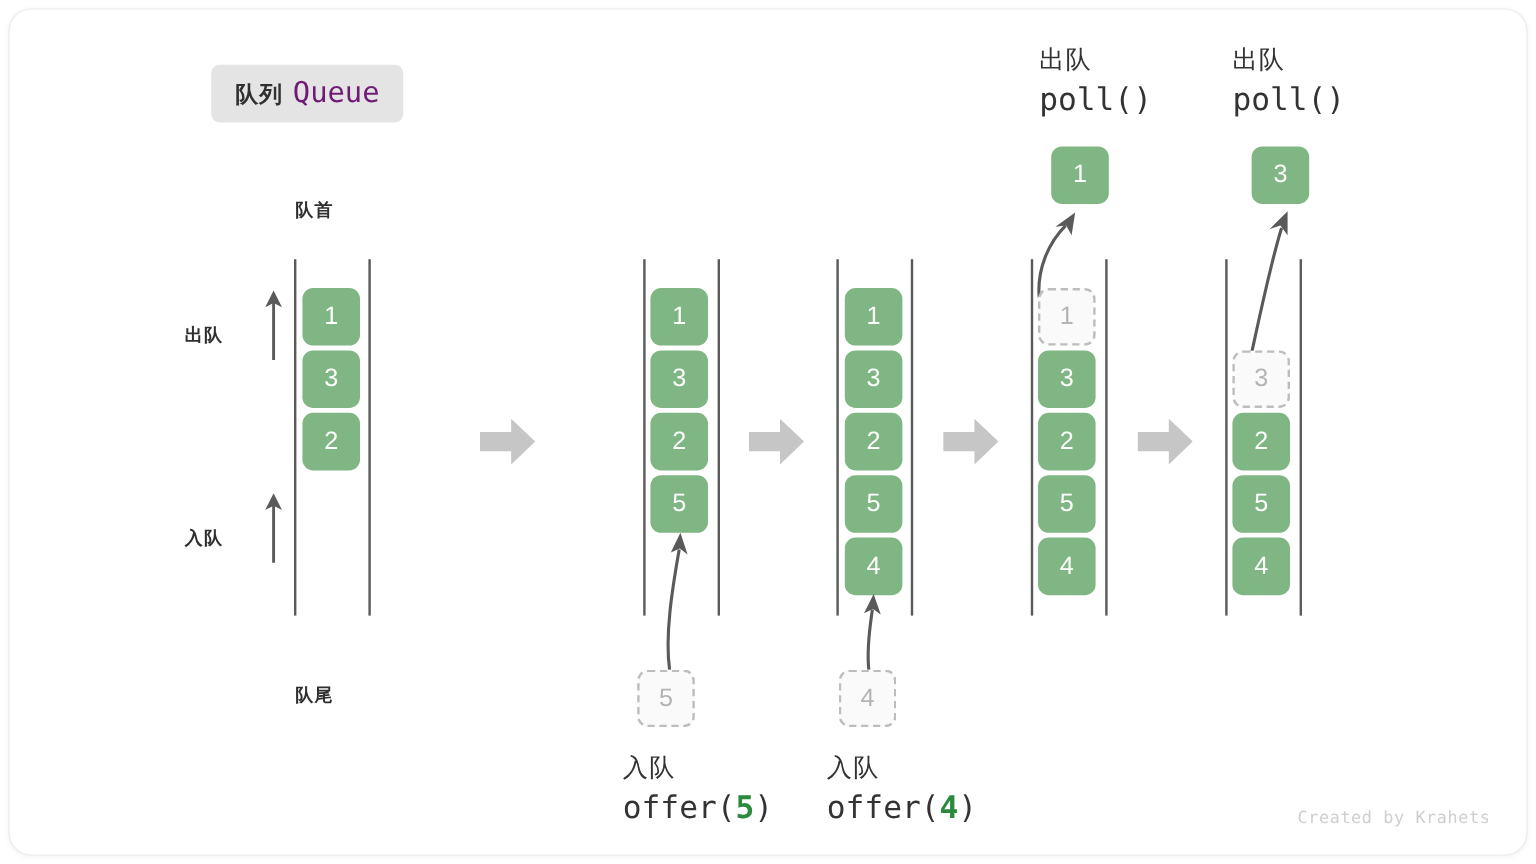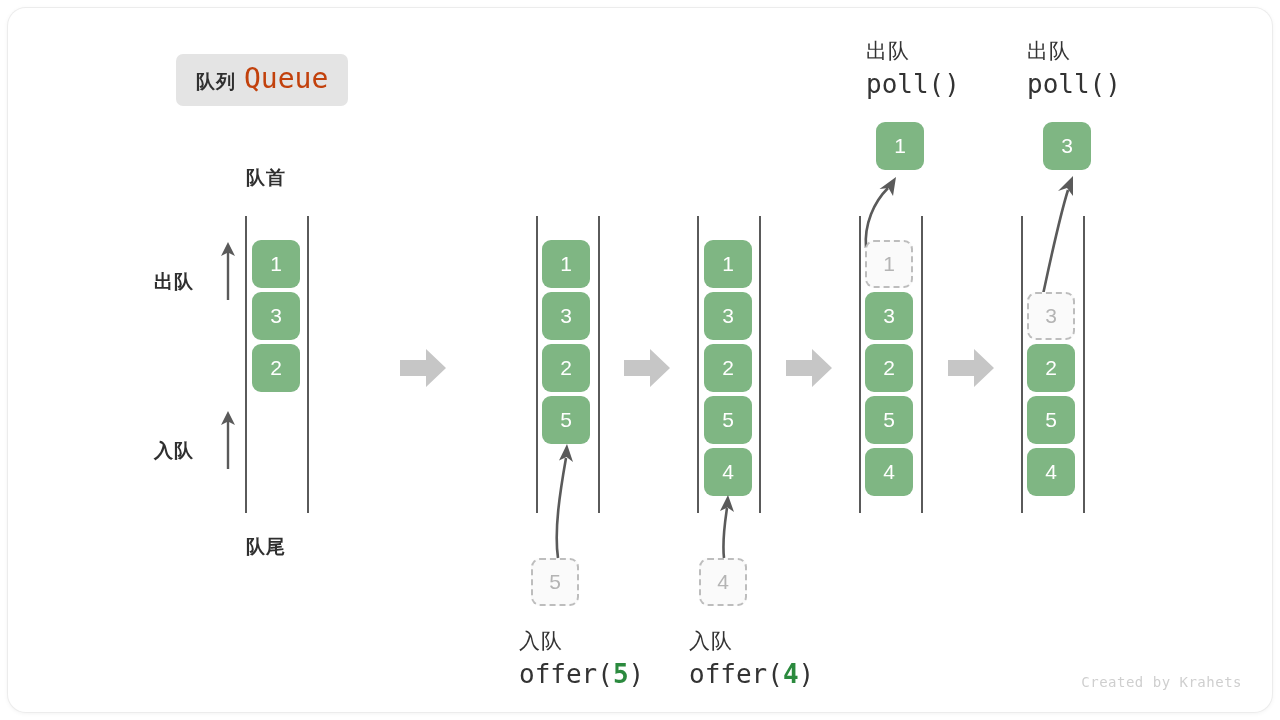--- a/index.html
+++ b/index.html
@@ -38,35 +38,35 @@
     white-space: nowrap;
     line-height: 1;
   }
   .title-cn {
     font-size: 19px;
     font-weight: bold;
     color: #303030;
     letter-spacing: 1px;
   }
   .title-en {
-    font-size: 28px;
-    color: #c2410c;
+    font-size: 24px;
+    color: #701a75;
     font-family: "DejaVu Sans Mono", "Liberation Mono", monospace;
     margin-left: 8px;
   }
 
   
   .lbl {
     position: absolute;
     color: #333333;
     white-space: nowrap;
     line-height: 1.28;
   }
   .lbl-bold {
-    font-size: 19px;
+    font-size: 15px;
     font-weight: bold;
     color: #2f2f2f;
     letter-spacing: 1px;
   }
   .op-label {
     font-size: 21px;
     color: #333333;
     text-align: left;
   }
   .op-label .cn { letter-spacing: 1px; display:block; }
@@ -135,21 +135,21 @@
 <body>
 
 <div id="stage">
   <div class="card">
 
     <div class="title-badge">
       <span class="title-cn">队列</span><span class="title-en">Queue</span>
     </div>
 
     <div class="lbl lbl-bold" style="left:238px; top:158px;">队首</div>
-    <div class="lbl lbl-bold" style="left:238px; top:527px;">队尾</div>
+    <div class="lbl lbl-bold" style="left:238px; top:562px;">队尾</div>
 
     <div class="lbl lbl-bold" style="left:146px; top:262px;">出队</div>
     <div class="lbl lbl-bold" style="left:146px; top:431px;">入队</div>
 
     <div class="dir-arrow" style="left:206px; top:232px;">
       <svg width="28" height="62" viewBox="0 0 28 62">
         <line x1="14" y1="60" x2="14" y2="12" stroke="#5a5a5a" stroke-width="2.4"></line>
         <path d="M14 2 L21 16 L14 12.5 L7 16 Z" fill="#5a5a5a"></path>
       </svg>
     </div>

